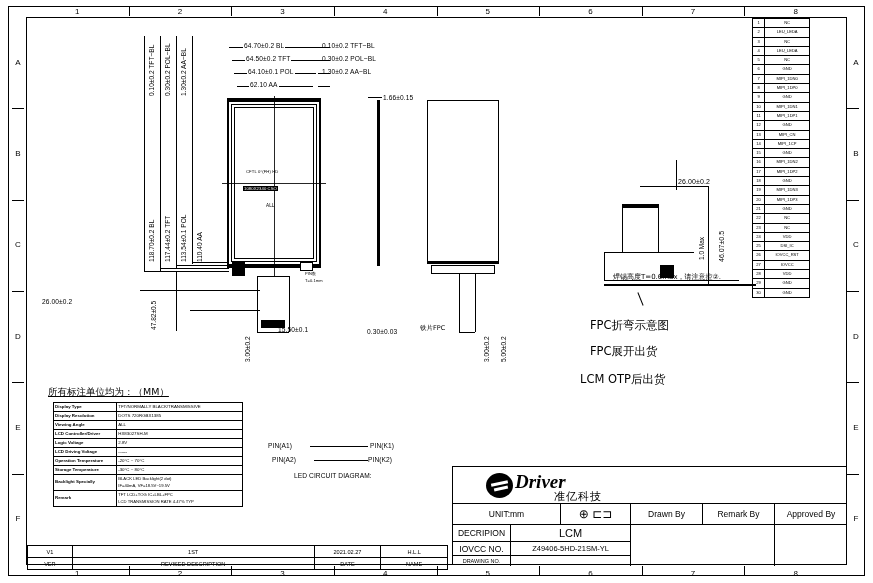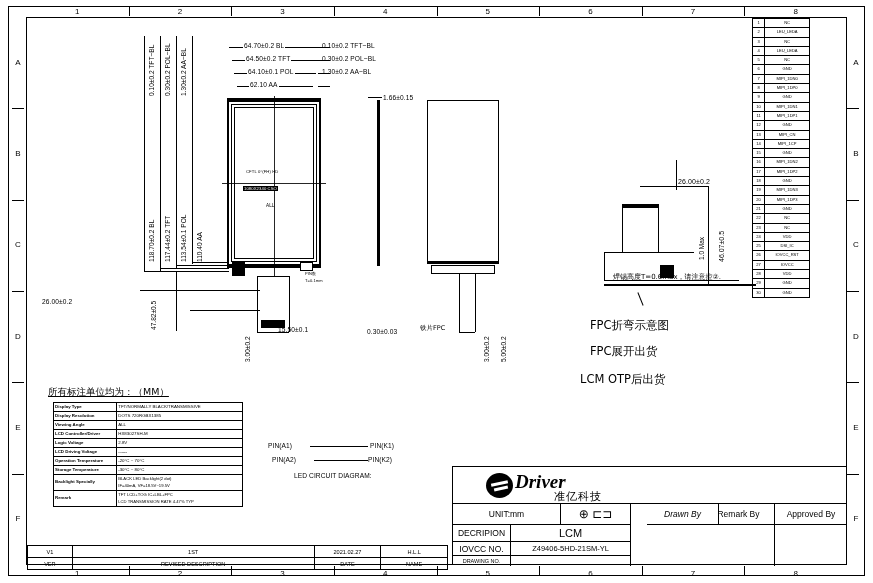--- a/index.html
+++ b/index.html
@@ -481,21 +481,21 @@
 
   <div class="tb">
     <div class="tb-logo">
       <div class="logo-mark"></div>
       <div class="logo-text">Driver</div>
       <div class="logo-cn">准亿科技</div>
     </div>
 
     <div class="tb-cell tb-b-r tb-b-b" style="left:0;top:37px;width:108px;height:21px;">UNIT:mm</div>
     <div class="tb-cell tb-b-r tb-b-b" style="left:108px;top:37px;width:70px;height:21px;font-size:12px;">⊕ ⊏⊐</div>
-    <div class="tb-cell tb-b-r tb-b-b" style="left:194px;top:37px;width:72px;height:21px;font-style:italic;">Drawn By</div>
+    <div class="tb-cell tb-b-r tb-b-b" style="left:178px;top:37px;width:72px;height:21px;">Drawn By</div>
     <div class="tb-cell tb-b-r tb-b-b" style="left:250px;top:37px;width:72px;height:21px;">Remark By</div>
     <div class="tb-cell tb-b-b" style="left:322px;top:37px;width:72px;height:21px;">Approved By</div>
 
     <div class="tb-cell tb-b-r tb-b-b" style="left:0;top:58px;width:58px;height:17px;">DECRIPION</div>
     <div class="tb-cell tb-b-r tb-b-b" style="left:58px;top:58px;width:120px;height:17px;font-size:11px;">LCM</div>
 
     <div class="tb-cell tb-b-r tb-b-b" style="left:0;top:75px;width:58px;height:14px;">IOVCC NO.</div>
     <div class="tb-cell tb-b-r tb-b-b" style="left:58px;top:75px;width:120px;height:14px;font-size:7.5px;">Z49406-5HD-21SM-YL</div>
 
     <div class="tb-cell tb-b-r" style="left:0;top:89px;width:58px;height:10px;font-size:5.5px;">DRAWING NO.</div>

